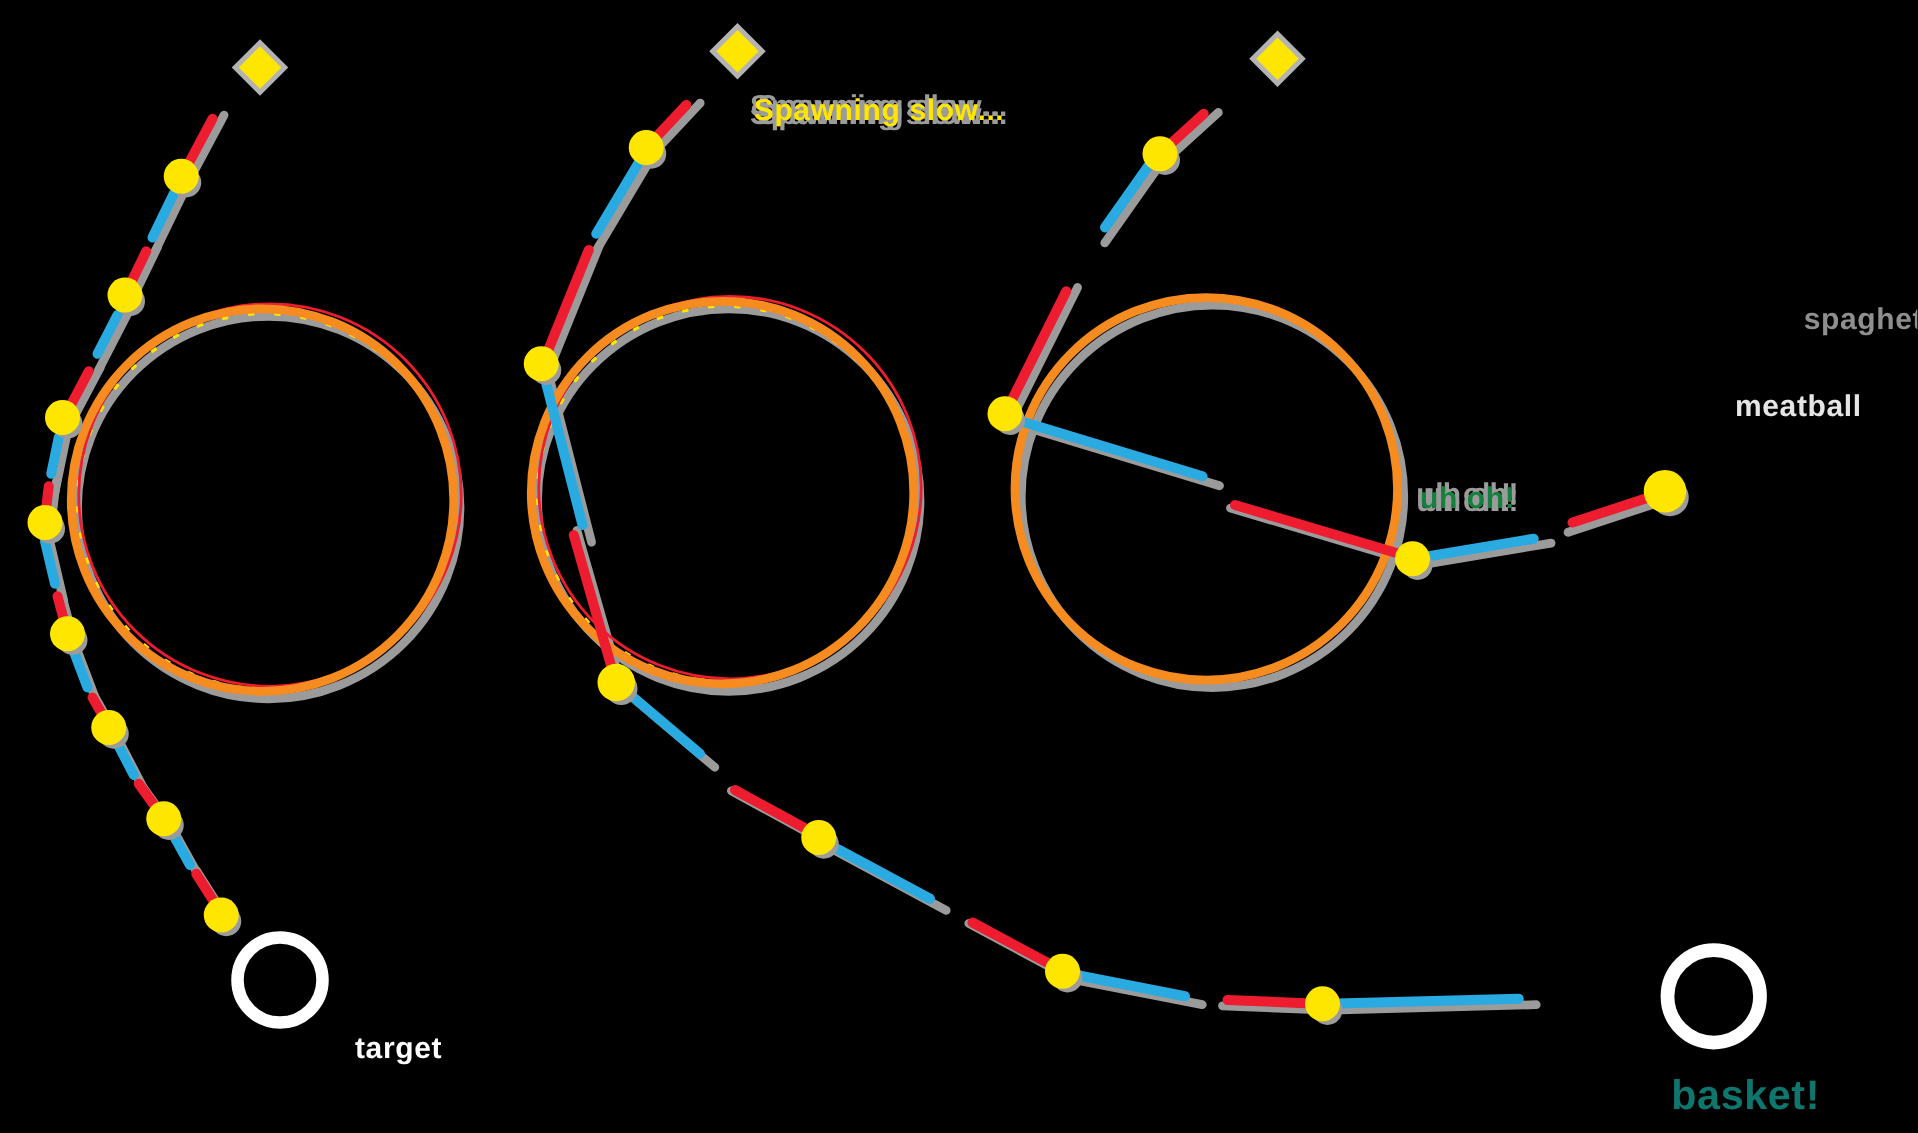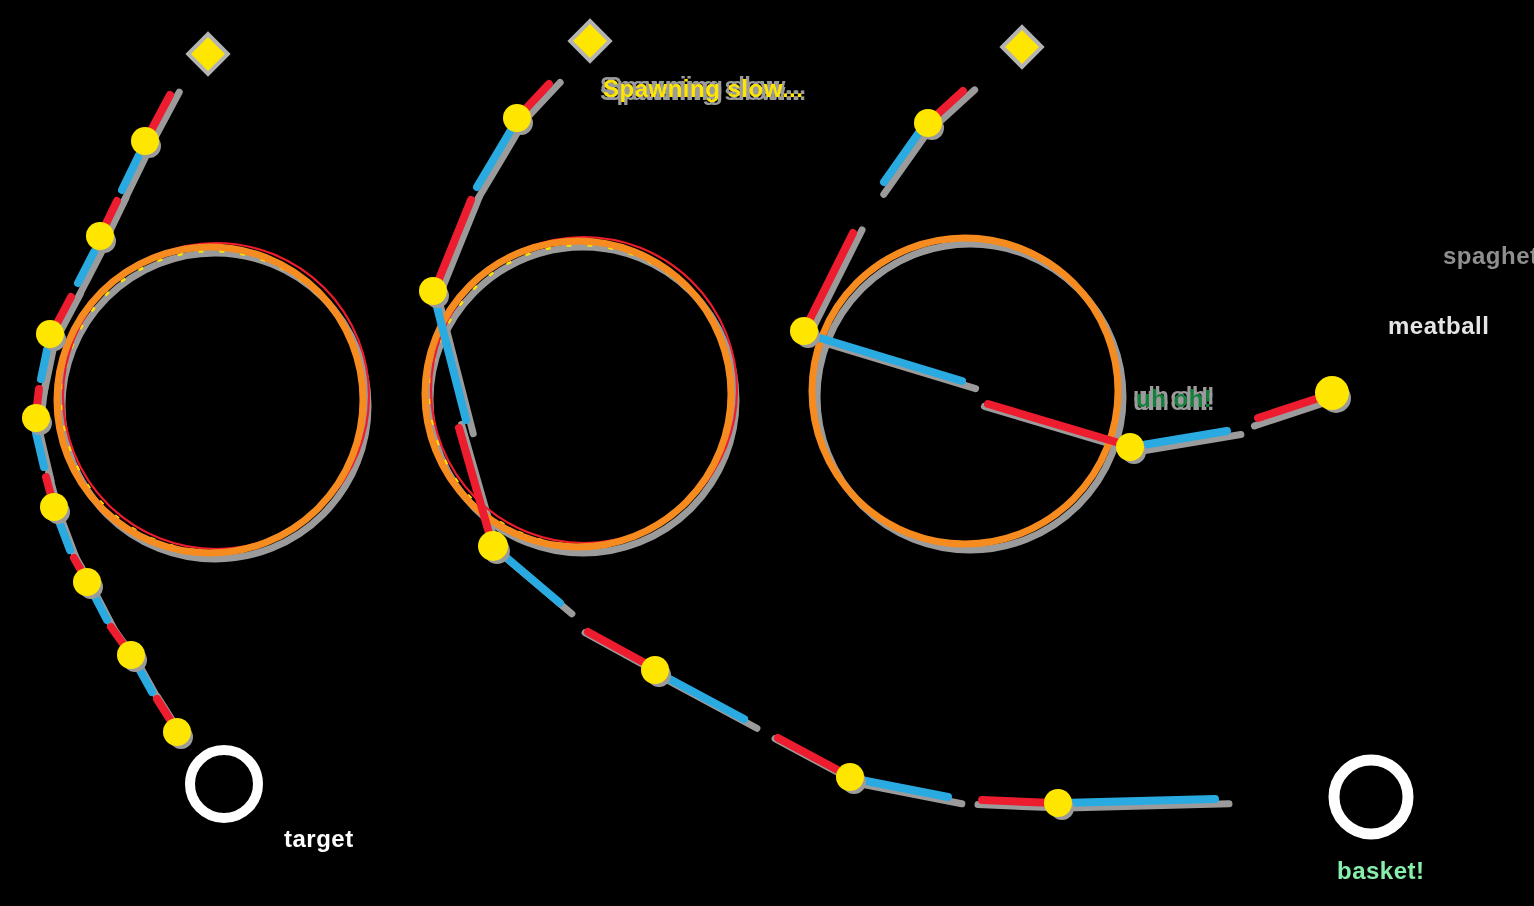--- a/index.html
+++ b/index.html
@@ -145,14 +145,14 @@
       <circle cx="1371" cy="797" r="37" fill="none" stroke="#ffffff" stroke-width="11"></circle>
       <rect x="194" y="40" width="28" height="28" fill="#ffe600" stroke="#b3b3b3" stroke-width="4" transform="rotate(45 208 54)"></rect>
       <rect x="576" y="27" width="28" height="28" fill="#ffe600" stroke="#b3b3b3" stroke-width="4" transform="rotate(45 590 41)"></rect>
       <rect x="1008" y="33" width="28" height="28" fill="#ffe600" stroke="#b3b3b3" stroke-width="4" transform="rotate(45 1022 47)"></rect>
     </svg>
   <div class="label outlined" style="left: 603px; top: 76px; font-size: 24px; color: rgb(255, 230, 0);">Spawning slow...</div>
   <div class="label outlined" style="left: 1136px; top: 386px; font-size: 24px; color: #15803d;">uh oh!</div>
   <div class="label" style="left: 1443px; top: 243px; font-size: 24px; color: rgb(143, 143, 143);">spaghetti</div>
   <div class="label" style="left: 1388px; top: 313px; font-size: 24px; color: #e5e5e5;">meatball</div>
   <div class="label" style="left: 284px; top: 778px; font-size: 24px; color: rgb(255, 255, 255); margin-top: 48px;">target</div>
-  <div class="label" style="left: 1337px; top: 858px; font-size: 24px; color: #86efac;">basket!</div>
+  <div class="label" style="left: 1337px; top: 858px; font-size: 33px; color: #0f766e;">basket!</div>
 </div>
 
 </body></html>

